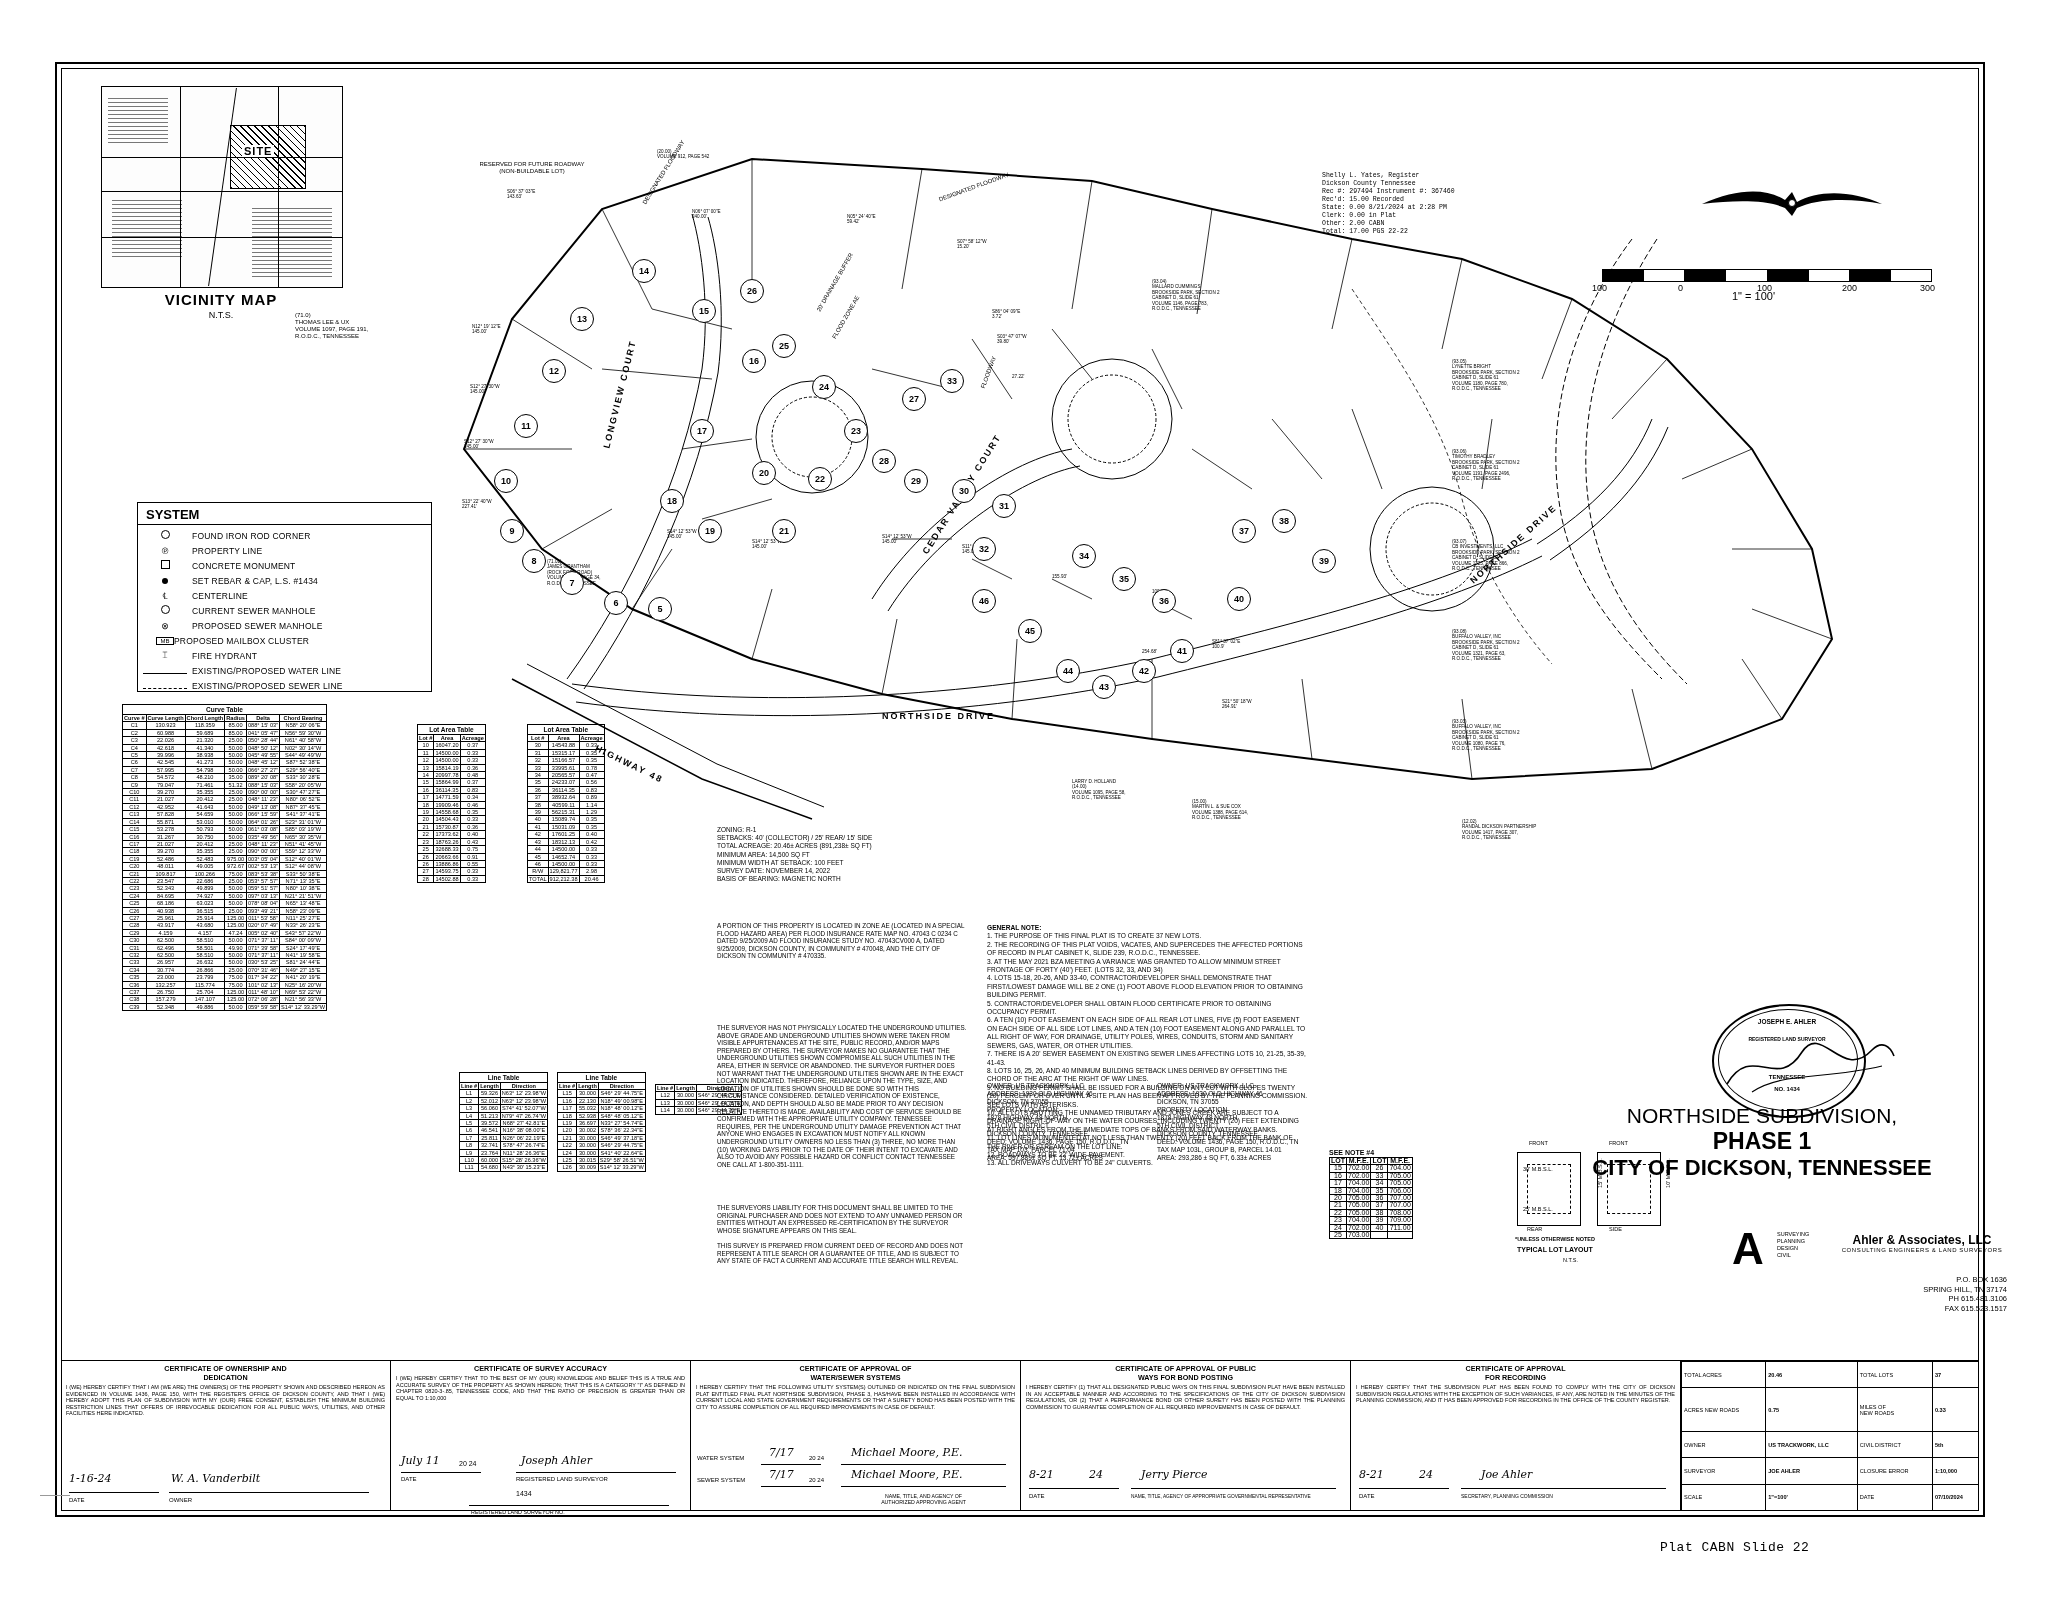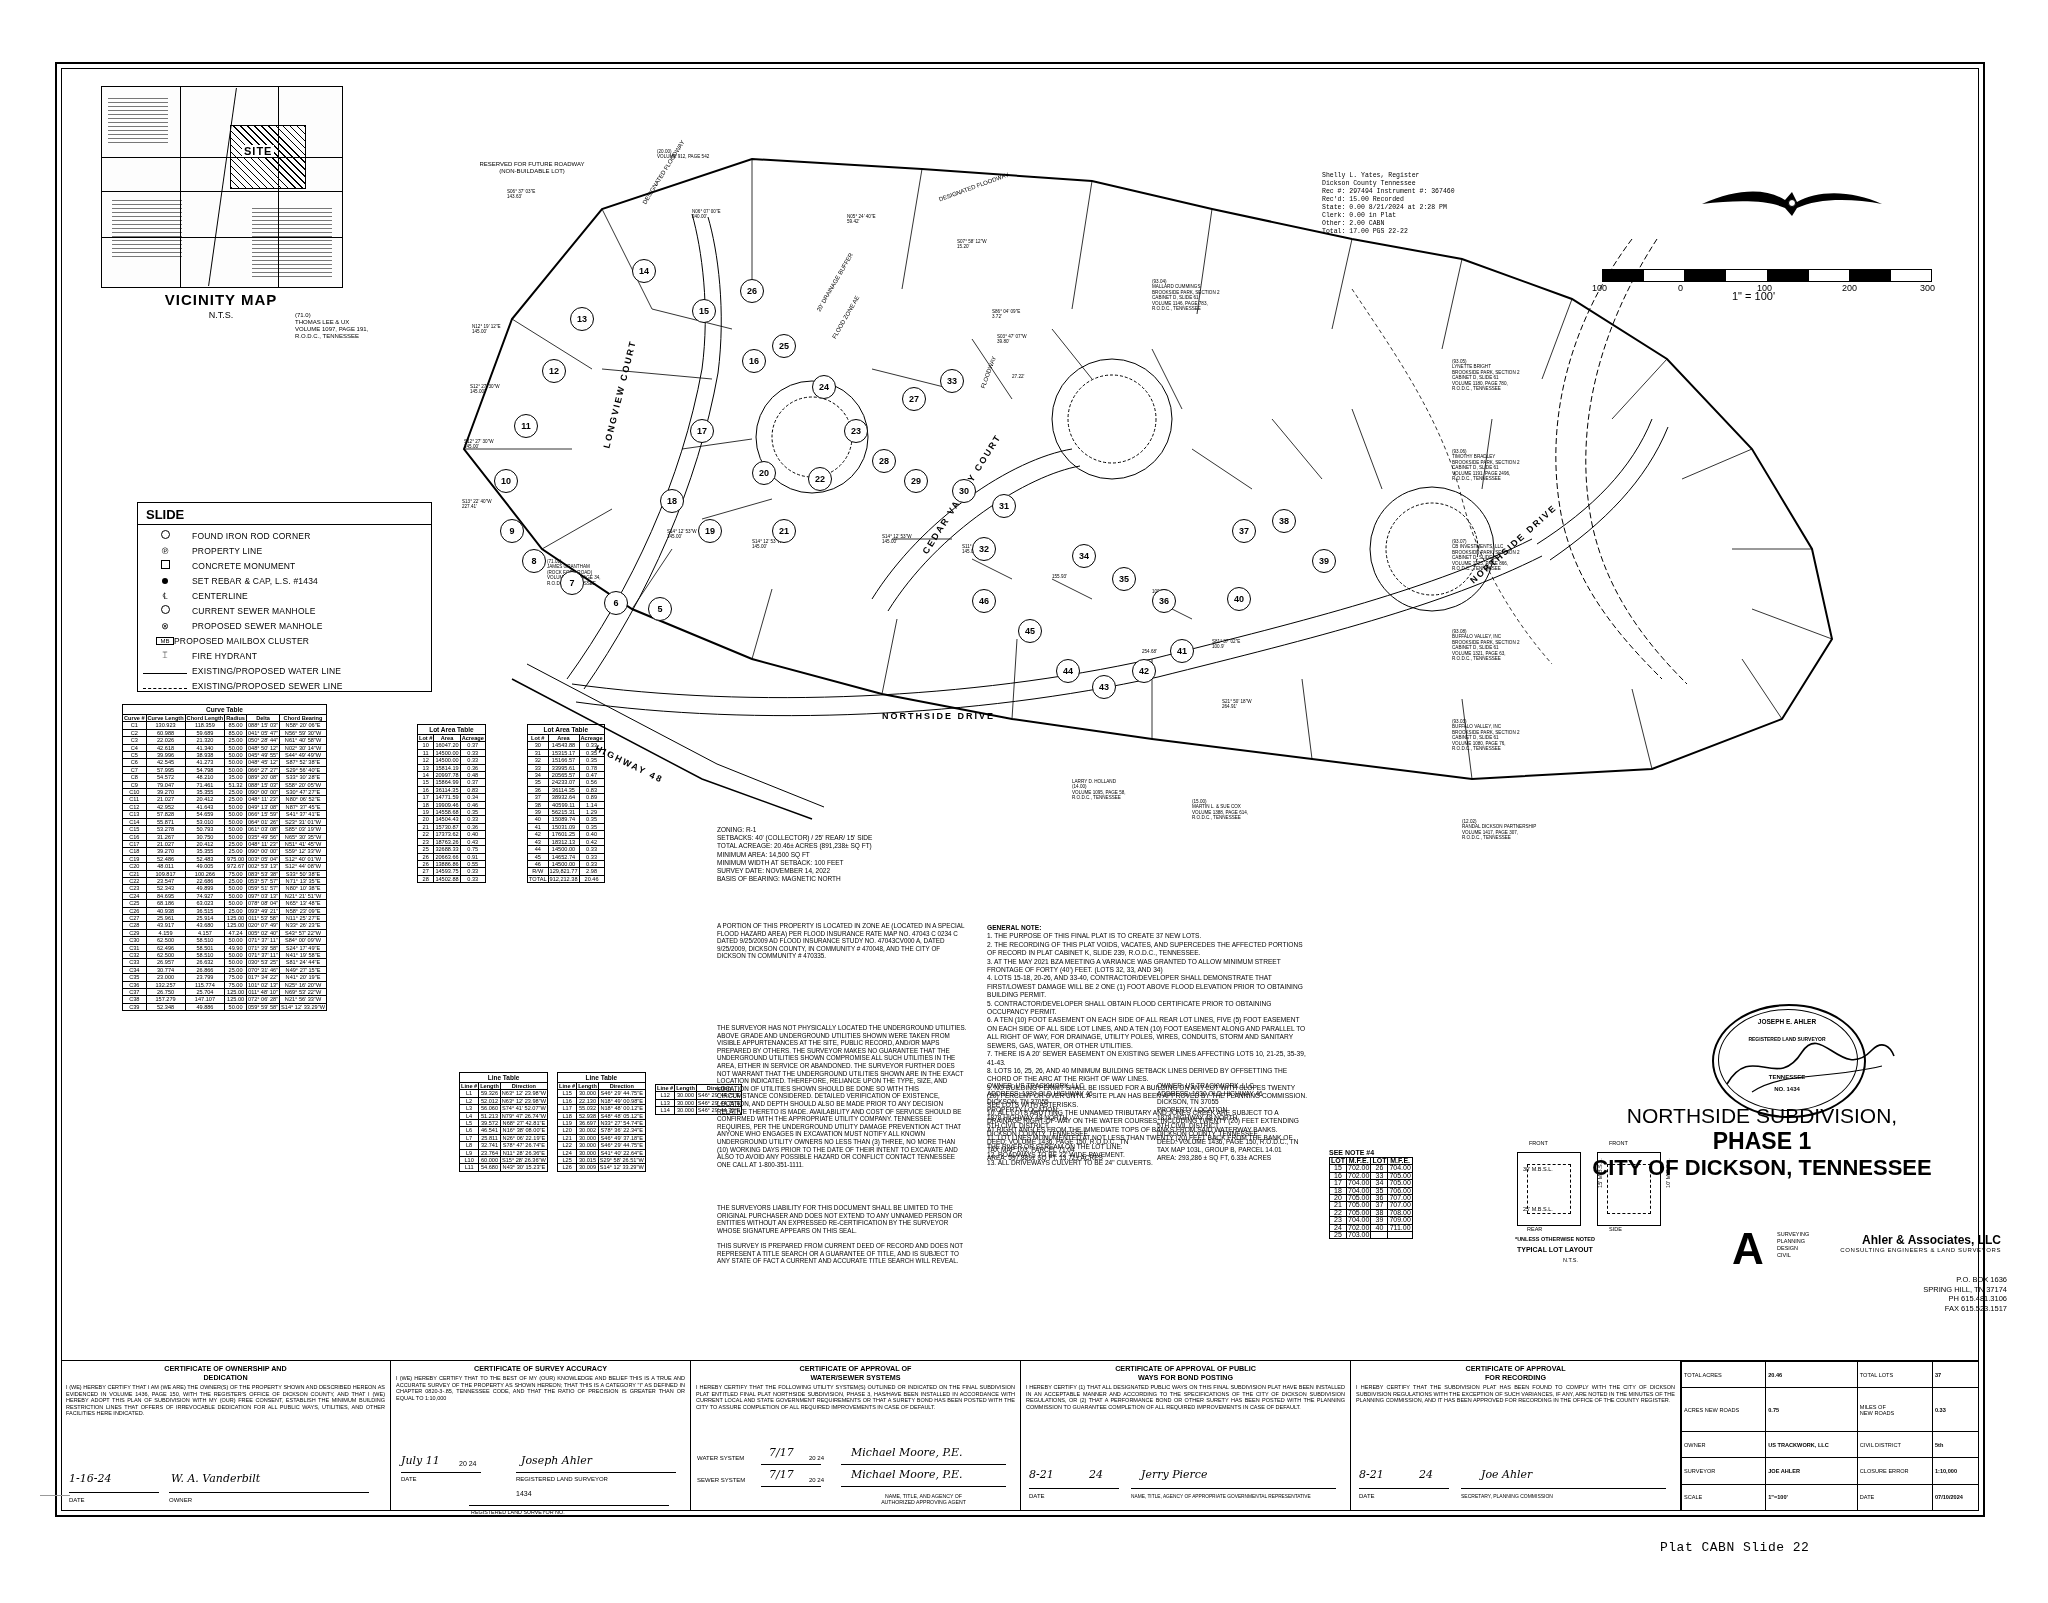--- a/index.html
+++ b/index.html
@@ -135,21 +135,21 @@
     </div>
     <div class="vic-title">VICINITY MAP</div>
     <div class="vic-nts">N.T.S.</div>
   </div>
 
   <div class="abs tiny" style="left:238px;top:248px;width:120px;">
     (71.0)<br>THOMAS LEE &amp; UX<br>VOLUME 1097, PAGE 191,<br>R.O.D.C., TENNESSEE
   </div>
 
   <div class="abs legend">
-    <div class="legend-title">SLIDE</div>
+    <div class="legend-title">SYSTEM</div>
     <div class="legend-rule"></div>
     <div style="padding-top:3px;">
       <div class="legend-row">
           <div class="legend-sym"><span class="lsym-circ"></span></div>
           <div class="legend-txt">FOUND IRON ROD CORNER</div>
         </div>
       <div class="legend-row">
           <div class="legend-sym">℗</div>
           <div class="legend-txt">PROPERTY LINE</div>
         </div>
@@ -1245,21 +1245,21 @@
 
   <div class="abs firm">
     <div style="position:relative;height:46px;">
       <div class="logoA">A</div>
       <div class="logo-side">
         <div>SURVEYING</div>
         <div>PLANNING</div>
         <div>DESIGN</div>
         <div>CIVIL</div>
       </div>
-      <div style="position:absolute;left:14px;top:4px;width:190px;text-align:right;">
+      <div style="position:absolute;left:30px;top:4px;width:190px;text-align:center;">
         <div class="firm-name">Ahler &amp; Associates, LLC</div>
         <div class="firm-sub">CONSULTING ENGINEERS &amp; LAND SURVEYORS</div>
       </div>
     </div>
     <div class="firm-addr">
       <div>P.O. BOX 1636</div>
       <div>SPRING HILL, TN 37174</div>
       <div>PH 615.481.3106</div>
       <div>FAX 615.523.1517</div>
     </div>

